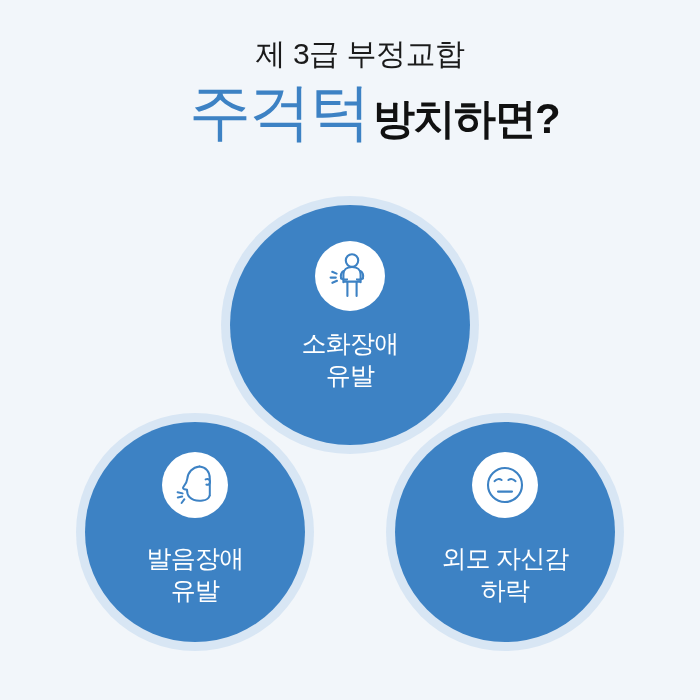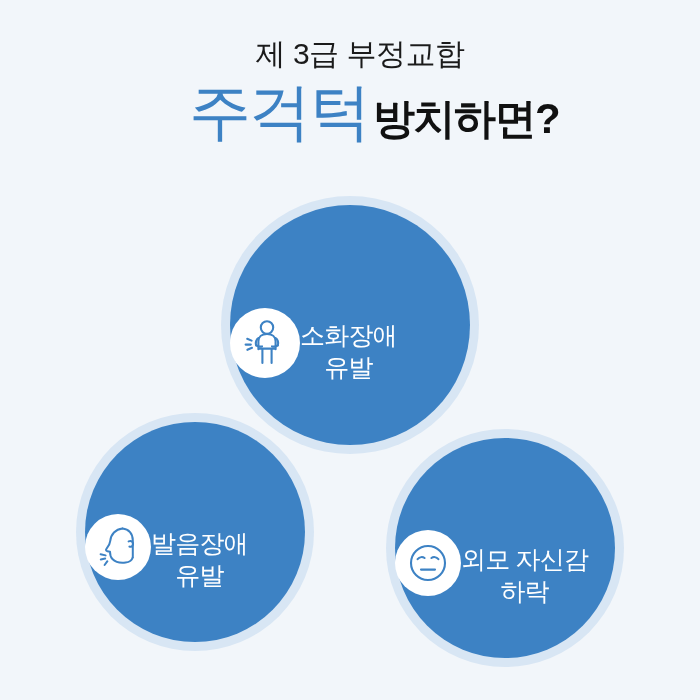--- a/index.html
+++ b/index.html
@@ -68,20 +68,21 @@
     vertical-align: baseline;
   }
 
   
   .bubble {
     position: absolute;
     border-radius: 50%;
     background: #3d82c4;
     box-shadow: 0 0 0 9px #d8e6f4;
     display: flex;
+    flex-direction: column;
     align-items: center;
     box-sizing: border-box;
   }
 
   .bubble-top {
     left: 230px;
     top: 205px;
     width: 240px;
     height: 240px;
     padding-top: 36px;
@@ -92,21 +93,21 @@
     left: 85px;
     top: 422px;
     width: 220px;
     height: 220px;
     padding-top: 30px;
     z-index: 2;
   }
 
   .bubble-right {
     left: 395px;
-    top: 438px;
+    top: 422px;
     width: 220px;
     height: 220px;
     padding-top: 30px;
     z-index: 1;
   }
 
   
   .icon-disc {
     width: 66px;
     height: 66px;

